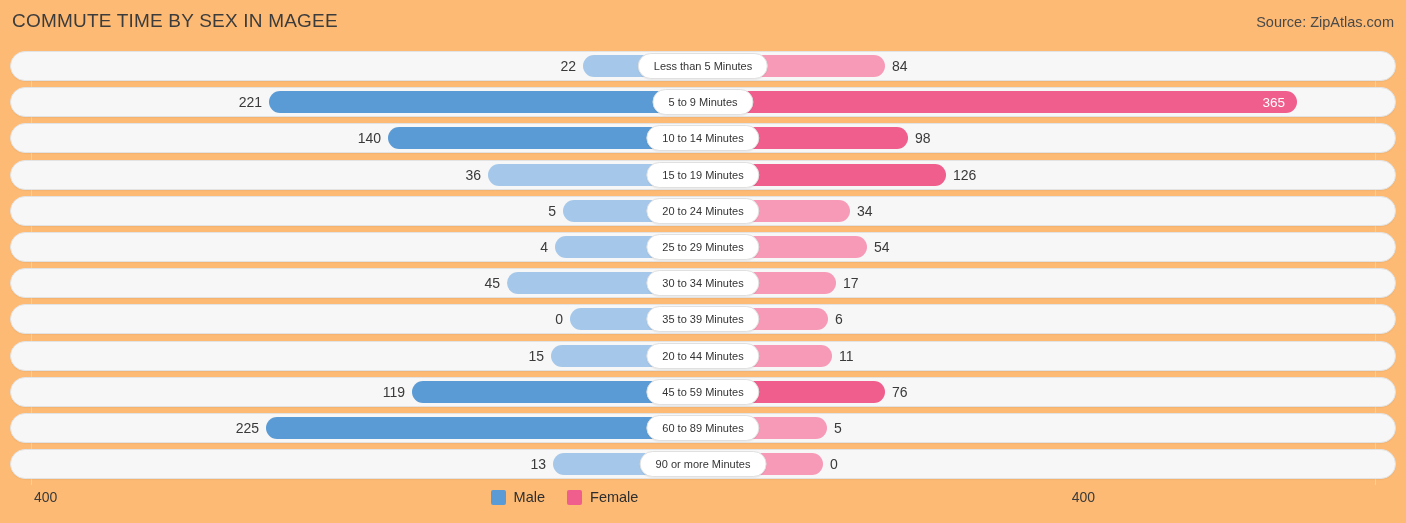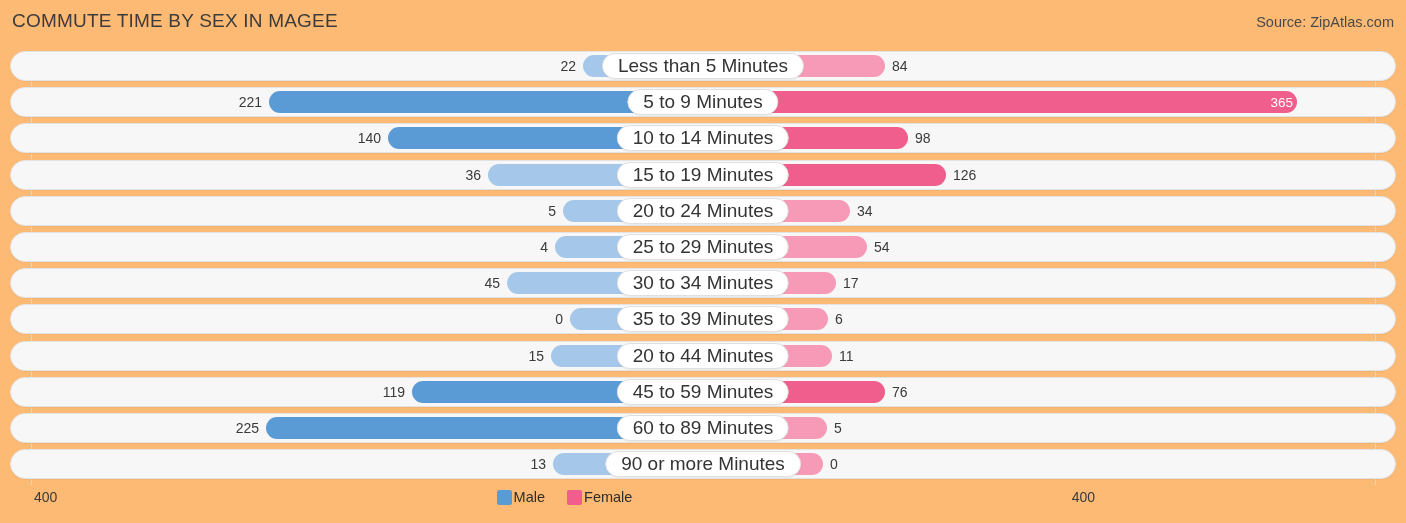--- a/index.html
+++ b/index.html
@@ -75,52 +75,52 @@
   .val-left  { margin-right: 7px; }
   .val-right { margin-left: 7px; }
 
   
   .val-inside {
     position: absolute; top: 0; height: 22px;
     display: flex; align-items: center;
     font-size: 13.5px; color: #ffffff; font-weight: 400;
     white-space: nowrap;
   }
-  .val-inside-right { right: 4px; }
+  .val-inside-right { right: 12px; }
 
   
   .center-label {
     position: absolute; left: 50%; top: 2px;
     transform: translateX(-50%);
     height: 26px; line-height: 24px;
     padding: 0 15px;
     background: #ffffff;
     border: 1px solid #e0e0e0;
     border-radius: 13px;
-    font-size: 19px; color: #343434;
+    font-size: 11px; color: #343434;
     white-space: nowrap; z-index: 3;
     box-shadow: 0 1px 1px rgba(0,0,0,0.05);
   }
 
   
   .footer {
     position: absolute; left: 0; top: 487px; width: 1129px; height: 30px;
   }
   .axis-min, .axis-max {
     position: absolute; top: 2px;
     font-size: 14px; color: #3a3a3a;
   }
   .axis-min { left: 34px; }
   .axis-max { right: 34px; }
 
   .legend {
     position: absolute; left: 0; right: 0; top: 2px;
     display: flex; justify-content: center; align-items: center; gap: 22px;
   }
-  .legend-item { display: flex; align-items: center; gap: 2px; }
+  .legend-item { display: flex; align-items: center; gap: 8px; }
   .swatch { width: 15px; height: 15px; border-radius: 2px; display: inline-block; }
   .legend-text { font-size: 14.5px; color: #2e2e2e; }
 </style>
 </head>
 <body>
 
 <div class="page">
 
   <div class="title">COMMUTE TIME BY SEX IN MAGEE</div>
   <div class="source">Source: ZipAtlas.com</div>

